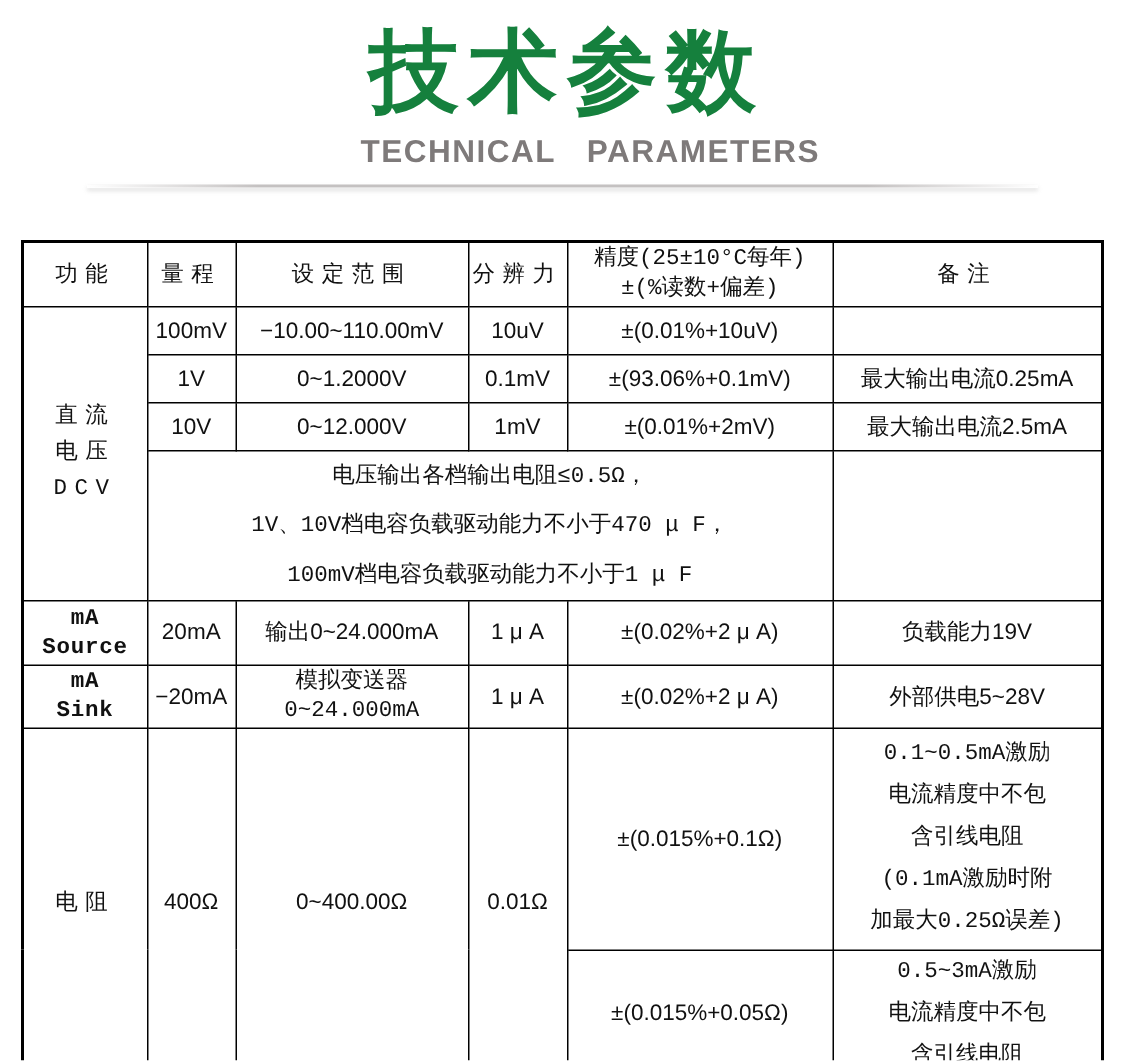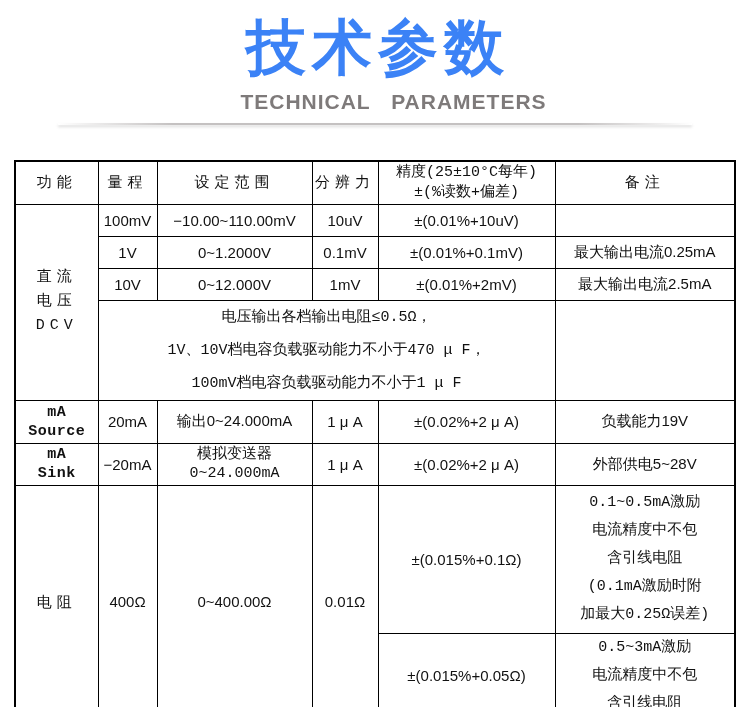--- a/index.html
+++ b/index.html
@@ -10,21 +10,21 @@
     background:#fff;
     overflow:hidden;
     font-family:"Liberation Sans","DejaVu Sans",sans-serif;
     color:#111;
   }
   .title {
     position:absolute; top:8px; left:0; right:0;
     text-align:center;
     font-size:60px; line-height:80px;
     font-weight:900;
-    color:#3b82f6;
+    color:#15803d;
     letter-spacing:6px; text-indent:6px;
   }
   .subtitle {
     position:absolute; top:90px; left:0; right:0;
     text-align:center;
     font-size:21px; font-weight:700;
     color:#7e7a7a;
     letter-spacing:1px; word-spacing:14px;padding-left:37px;
   }
   .divider {
@@ -103,21 +103,21 @@
       <td>−10.00~110.00mV</td>
       <td>10uV</td>
       <td class="acc-left">±(0.01%+10uV)</td>
       <td></td>
     </tr>
 
     <tr class="r-dcv">
       <td>1V</td>
       <td>0~1.2000V</td>
       <td>0.1mV</td>
-      <td class="acc-left">±(0.01%+0.1mV)</td>
+      <td class="acc-left">±(93.06%+0.1mV)</td>
       <td>最大输出电流0.25mA</td>
     </tr>
 
     <tr class="r-dcv">
       <td>10V</td>
       <td>0~12.000V</td>
       <td>1mV</td>
       <td class="acc-left">±(0.01%+2mV)</td>
       <td>最大输出电流2.5mA</td>
     </tr>

